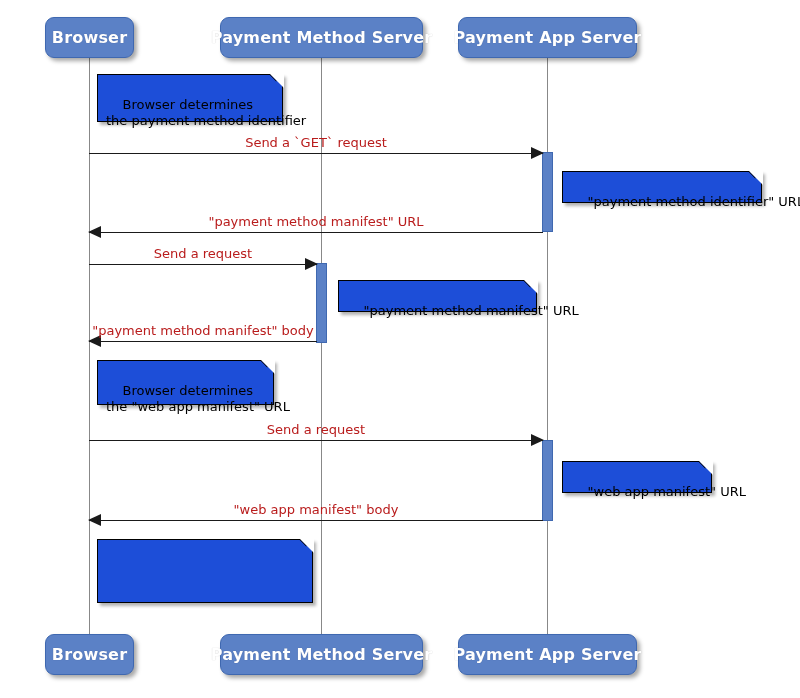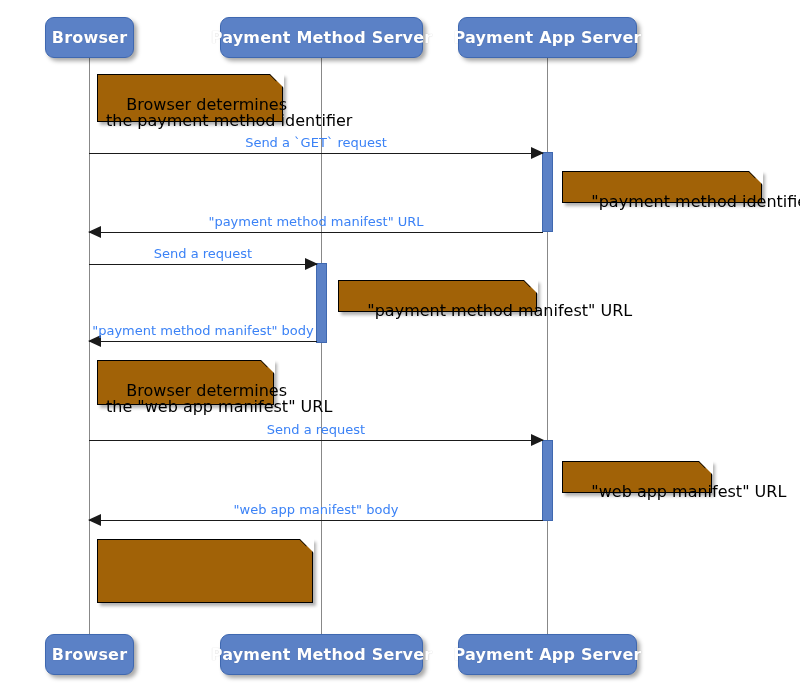--- a/index.html
+++ b/index.html
@@ -79,31 +79,31 @@
     left: -1px;
     border-right: 13px solid #1a1a1a;
   }
   .msg-label {
     position: absolute;
     bottom: 3px;
     width: 100%;
     text-align: center;
     font-family: "DejaVu Sans", sans-serif;
     font-size: 13px;
-    color: #3b82f6;
+    color: #b91c1c;
     white-space: nowrap;
   }
   
   .note {
     position: absolute;
     box-sizing: border-box;
-    background: #a16207;
+    background: #1d4ed8;
     border: 1.4px solid #000000;
     font-family: "DejaVu Sans", sans-serif;
-    font-size: 16px;
+    font-size: 13px;
     line-height: 16px;
     color: #000000;
     padding: 6px 3px 6px 8px;
     box-shadow: 3px 3px 3px rgba(0,0,0,0.30);
     white-space: pre;
   }
   .note .fold-cut {
     position: absolute;
     top: -2px;
     right: -2px;

